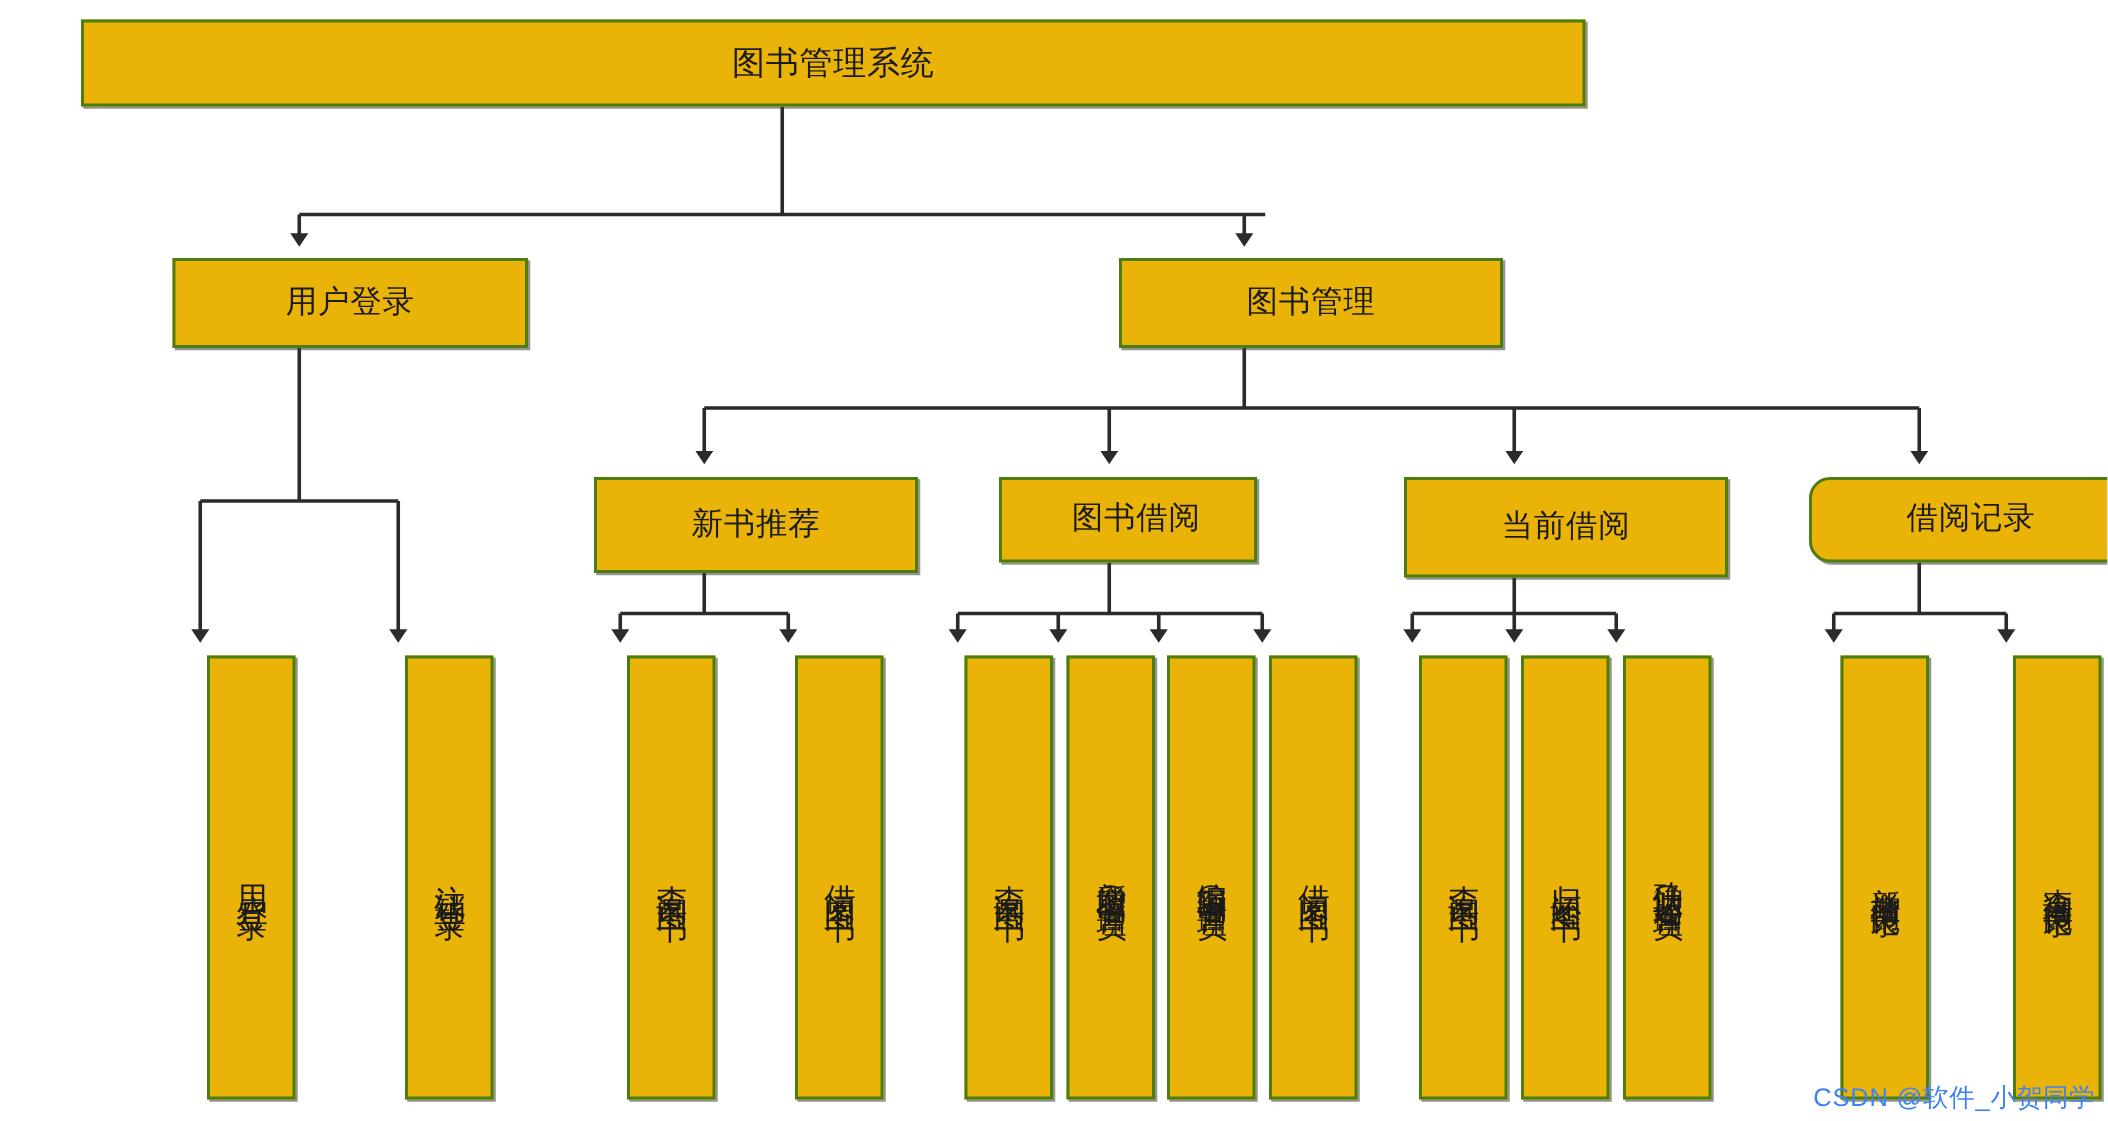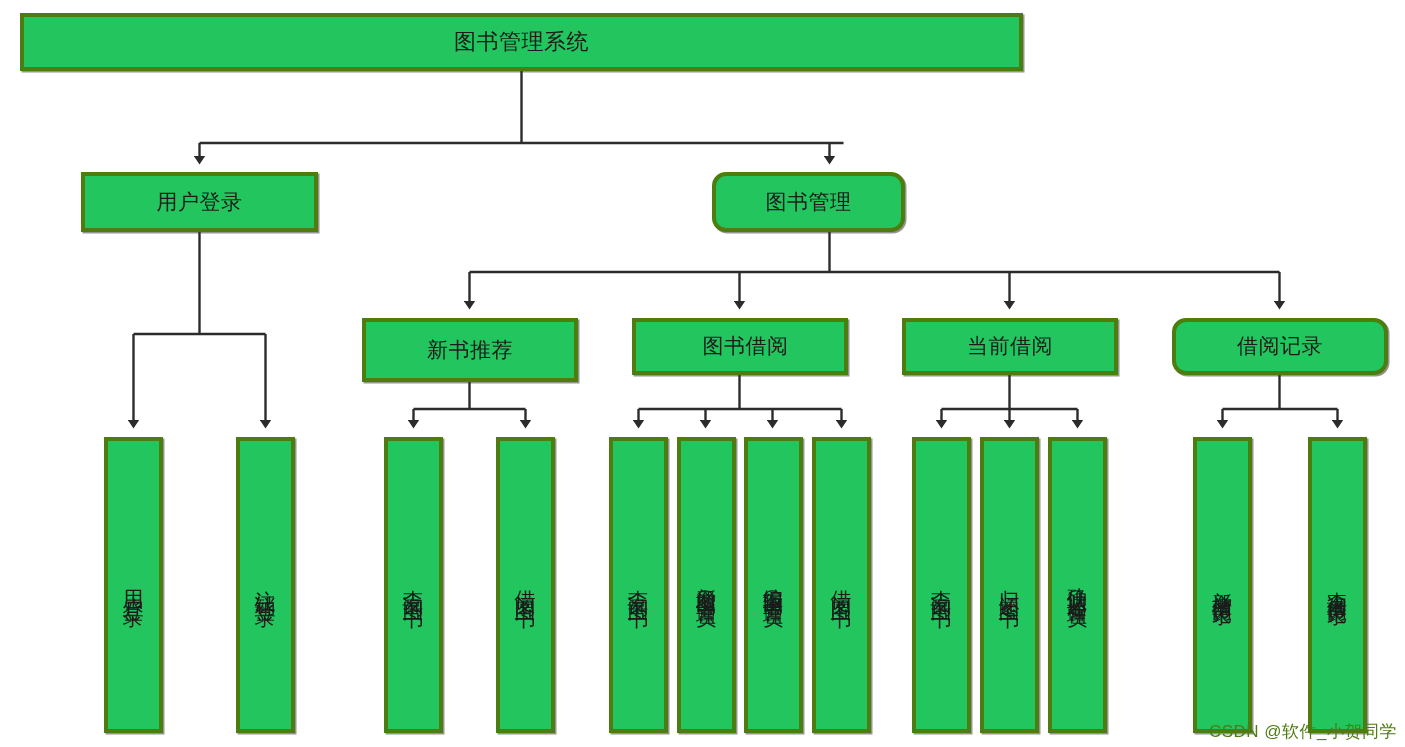--- a/index.html
+++ b/index.html
@@ -21,27 +21,28 @@
   #edge-layer {
     position: absolute;
     left: 0;
     top: 0;
     width: 1405px;
     height: 747px;
   }
   .node {
     position: absolute;
     box-sizing: border-box;
-    background: #22c55e;
-    border: 4px solid #4d7c0f;
+    background: #eab308;
+    border: 2px solid #4d7c0f;
     box-shadow: 1.5px 1.5px 0 0 rgba(60,60,60,0.55);
     display: flex;
     align-items: center;
     justify-content: center;
     z-index: 2;
+    margin-left: 34px;
   }
   .node-label {
     color: #1b1b1b;
     font-size: 21px;
     line-height: 1.25;
     letter-spacing: 0.5px;
     white-space: nowrap;
     text-align: center;
   }
   .node.root .node-label { font-size: 22px; }
@@ -61,21 +62,21 @@
   }
   .node.vertical.long .node-label {
     letter-spacing: 3px;
     font-size: 20px;
   }
   .watermark {
     position: absolute;
     right: 8px;
     bottom: 4px;
     font-size: 17px;
-    color: #4d7c0f;
+    color: #3b82f6;
     letter-spacing: 0.5px;
     z-index: 5;
     white-space: nowrap;
   }
 </style>
 </head>
 <body>
 
 <div id="diagram-root">
 
@@ -141,31 +142,31 @@
     </g>
   </svg>
 
   <div class="node root" style="left:20px; top:13px; width:1003px; height:58px;">
     <span class="node-label">图书管理系统</span>
   </div>
 
   <div class="node" style="left:81px; top:172px; width:237px; height:60px;">
     <span class="node-label">用户登录</span>
   </div>
-  <div class="node" style="left:712px; top:172px; width:193px; height:60px;border-radius:14px;">
+  <div class="node" style="left:712px; top:172px; width:256px; height:60px;">
     <span class="node-label">图书管理</span>
   </div>
 
   <div class="node" style="left:362px; top:318px; width:216px; height:64px;">
     <span class="node-label">新书推荐</span>
   </div>
-  <div class="node" style="left:632px; top:318px; width:216px; height:57px;padding-left:11px;">
+  <div class="node" style="left:632px; top:318px; width:172px; height:57px;padding-left:11px;">
     <span class="node-label">图书借阅</span>
   </div>
-  <div class="node" style="left:902px; top:318px; width:216px; height:57px;">
+  <div class="node" style="left:902px; top:318px; width:216px; height:67px;">
     <span class="node-label">当前借阅</span>
   </div>
   <div class="node" style="left:1172px; top:318px; width:216px; height:57px;border-radius:14px;">
     <span class="node-label">借阅记录</span>
   </div>
 
   <div class="node vertical" style="left:104px; top:437px; width:59px; height:296px;">
     <span class="node-label">用户登录</span>
   </div>
   <div class="node vertical" style="left:236px; top:437px; width:59px; height:296px;">

